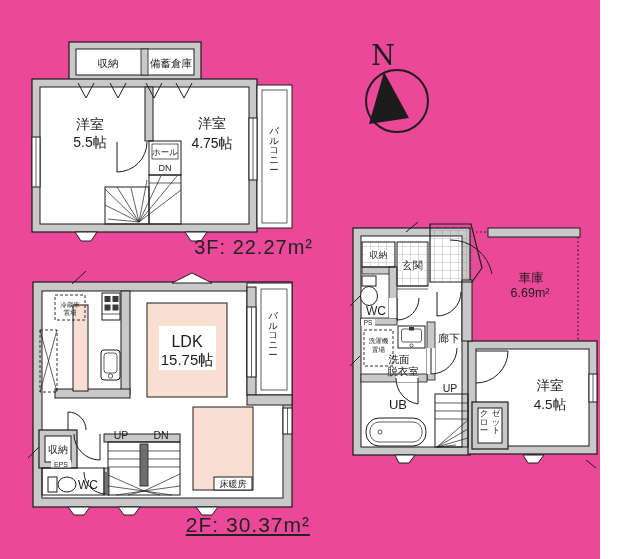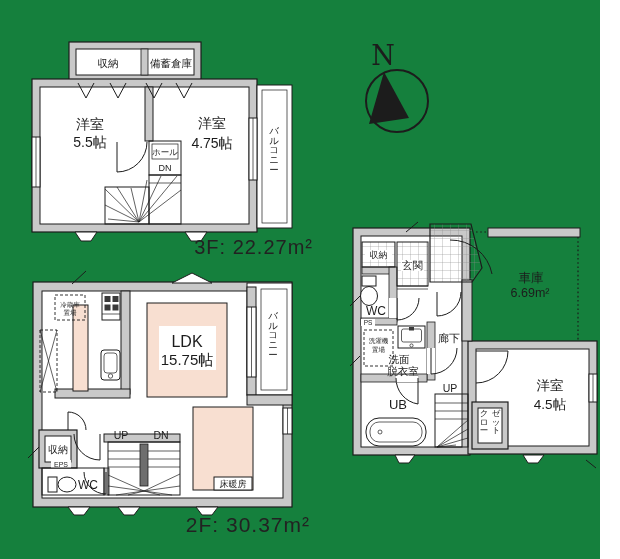--- a/index.html
+++ b/index.html
@@ -1,17 +1,17 @@
 <!DOCTYPE html>
 <html><head>
 <meta charset="utf-8">
 <style>
   html,body { margin:0; padding:0; background:#ffffff; }
   #canvas {
-    position:relative; width:600px; height:559px; background:#15803d;
+    position:relative; width:600px; height:559px; background:#ec4899;
     font-family:"Liberation Sans","DejaVu Sans",sans-serif; overflow:hidden;
   }
   .plan { position:absolute; }
   svg text {
     fill:#1c1c1c; text-anchor:middle;
     font-family:"Liberation Sans","DejaVu Sans",sans-serif;
   }
   .w    { fill:#c9c9c9; stroke:#1c1c1c; stroke-width:1.2; }
   .in   { fill:#ffffff; stroke:#1c1c1c; stroke-width:1; }
   .ln   { fill:none; stroke:#1c1c1c; stroke-width:1; }
@@ -164,21 +164,21 @@
       <text x="50" y="45" font-size="6.5">冷蔵庫</text>
       <text x="50" y="53" font-size="6.5">置場</text>
       <text x="38" y="191" font-size="10">収納</text>
       <text x="41" y="205" font-size="7">EPS</text>
       <text x="68" y="227" font-size="12">WC</text>
       <text x="101" y="177" font-size="10.5">UP</text>
       <text x="141" y="177" font-size="10.5">DN</text>
       <text x="253" y="57" font-size="9.5"><tspan x="253" dy="0">バ</tspan><tspan x="253" dy="1.02em">ル</tspan><tspan x="253" dy="1.02em">コ</tspan><tspan x="253" dy="1.02em">ニ</tspan><tspan x="253" dy="1.02em">ー</tspan></text>
     </g>
   </svg>
-  <div class="area-label" style="left:148px; top:513px; width:162px; font-size:21px;">2F: 30.37m²</div>
+  <div class="area-label" style="left:148px; top:513px; width:162px; font-size:21px;text-decoration:underline;">2F: 30.37m²</div>
 
   <svg class="plan" style="left:338px; top:214px;" width="275" height="255" viewBox="0 0 275 255">
     <defs>
       <pattern id="tile" width="8" height="8" patternUnits="userSpaceOnUse">
         <path d="M8 0 H0 V8" fill="none" stroke="#8a8a8a" stroke-width="0.6"></path>
       </pattern>
     </defs>
     <g>
 
       <rect class="w" x="15" y="14" width="117" height="227"></rect>

